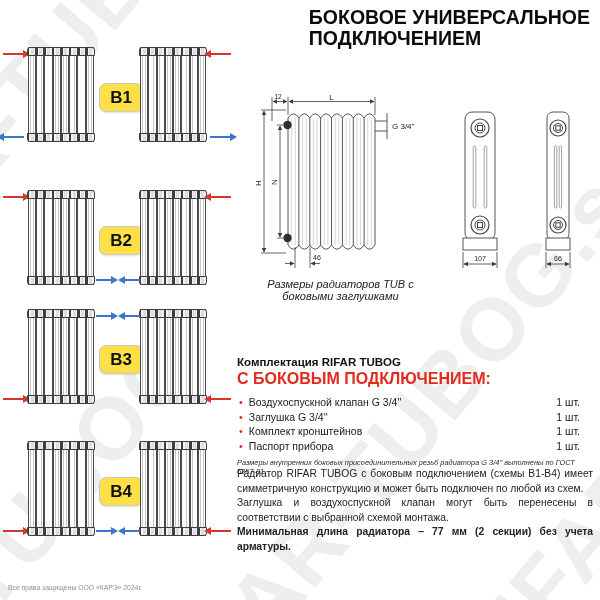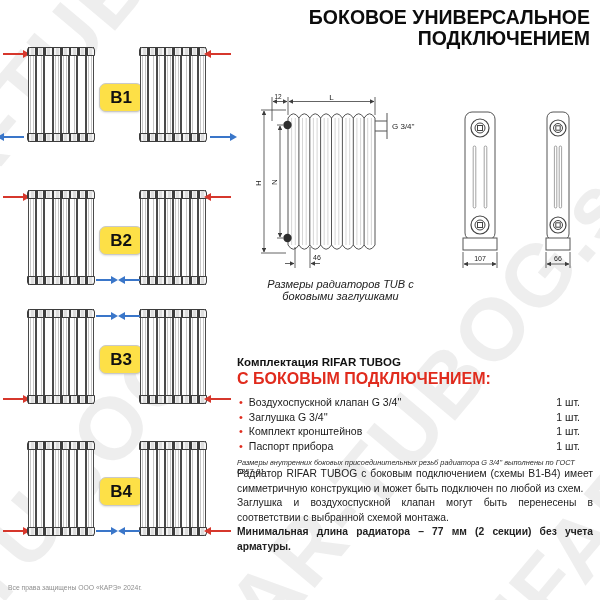--- a/index.html
+++ b/index.html
@@ -15,21 +15,21 @@
     transform:rotate(-50deg); transform-origin:left top;
   }
   .wm1 { left:-70px;  top:565px; }
   .wm2 { left:115px;  top:700px; }
   .wm3 { left:430px;  top:645px; }
   .wm4 { left:-225px; top:310px; }
   .content { position:absolute; inset:0; z-index:1; }
 
   
   .page-title {
-    position:absolute; top:7px; right:10px; text-align:right;
+    position:absolute; top:7px; right:10px; text-align:left;
     font-size:19.5px; font-weight:800; line-height:21px; color:#0c0c0c;
   }
 
   
   .scheme-row { position:absolute; left:0; width:240px; height:100px; }
   .row-b1 { top:47px; } .row-b2 { top:190px; } .row-b3 { top:309px; } .row-b4 { top:441px; }
 
   .radiator {
     position:absolute; top:0; width:66px; height:95px; background:#fff;
     background-image:repeating-linear-gradient(90deg,

